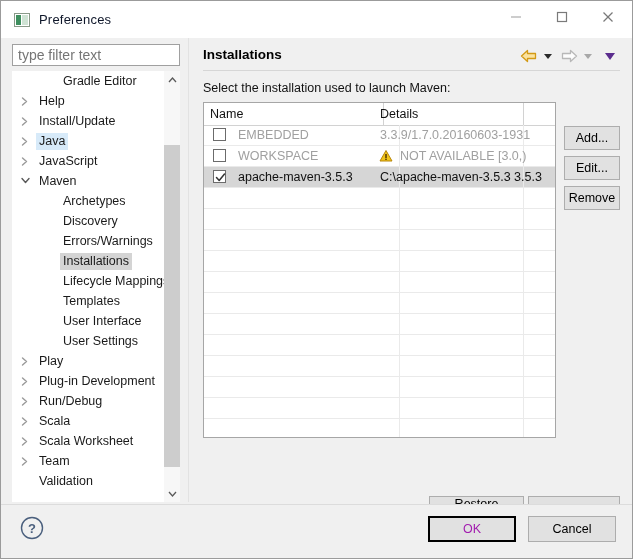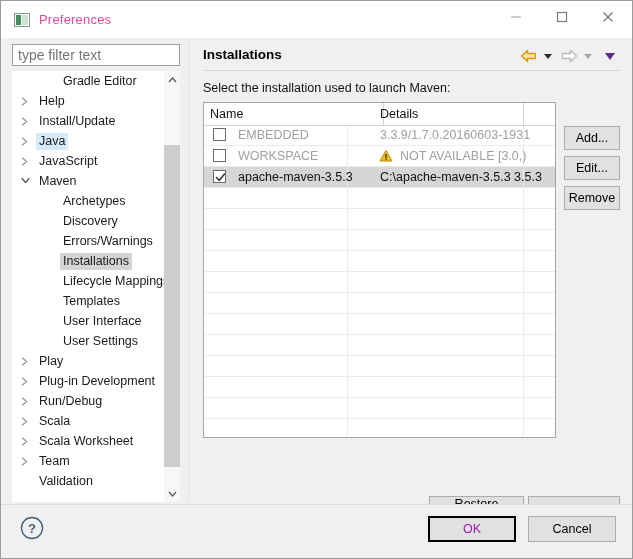--- a/index.html
+++ b/index.html
@@ -34,21 +34,21 @@
   }
   #app-icon {
     position: absolute;
     left: 13px; top: 11px;
     width: 16px; height: 16px;
   }
   #title-text {
     position: absolute;
     left: 38px; top: 11px;
     font-size: 13px;
-    color: #ec4899;
+    color: #0f172a;
     letter-spacing: 0.2px;
     white-space: nowrap;
   }
   .winbtn {
     position: absolute;
     top: 0;
     width: 46px; height: 32px;
     cursor: default;
   }
   .winbtn svg { position: absolute; left: 50%; top: 50%; transform: translate(-50%, -50%); }
@@ -213,21 +213,21 @@
   .trow {
     position: relative;
     height: 20px;
     border-bottom: 1px solid #eaeaea;
     cursor: default;
   }
   .trow.selected { background: #d6d6d6; }
   .cell-name {
     position: absolute;
     left: 0; top: 0;
-    width: 144px; height: 20px;
+    width: 196px; height: 20px;
     line-height: 20px;
     box-sizing: border-box;
     border-right: 1px solid #eaeaea;
     font-size: 12.5px;
     white-space: nowrap;
     padding-left: 34px;
   }
   .cell-details {
     position: absolute;
     left: 170px; top: 0;

